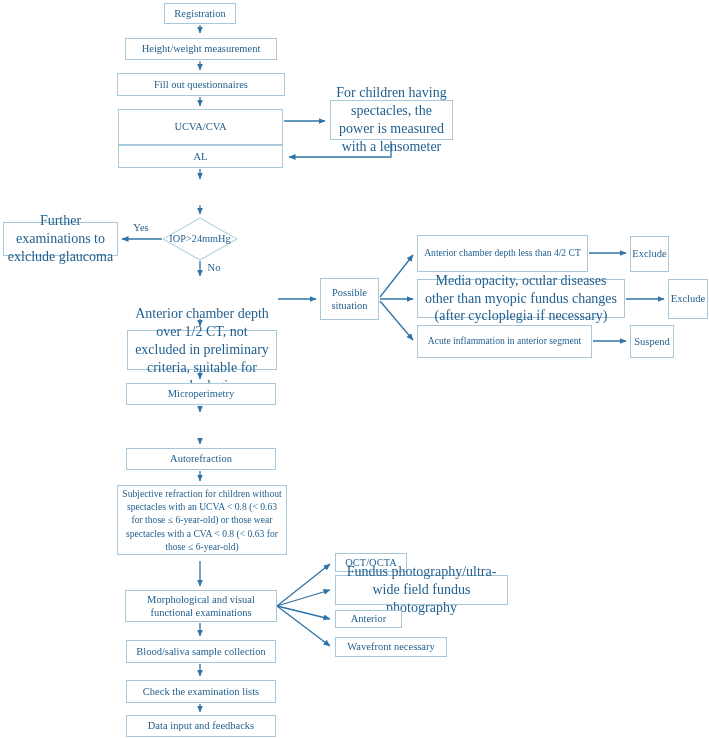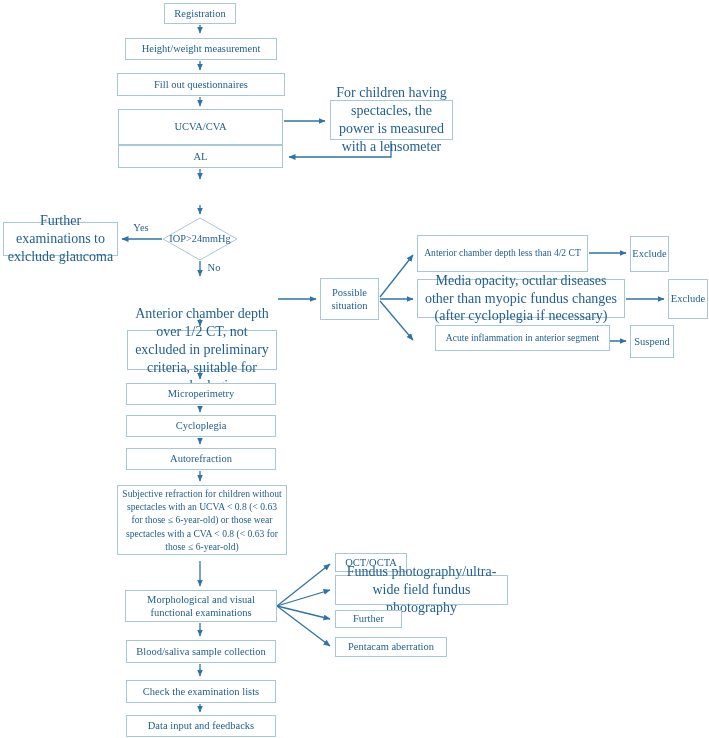--- a/index.html
+++ b/index.html
@@ -42,21 +42,21 @@
   #decision_label{left:163px;top:216px;width:74px;height:44px;font-size:10.3px}
   #yes_label{left:128px;top:220px;width:26px;height:14px;font-size:10.5px}
   #no_label{left:203px;top:260px;width:22px;height:14px;font-size:10.5px}
   #glaucoma{left:3px;top:222px;width:115px;height:34px}
   #slit_lamp{left:127px;top:280px;width:150px;height:38px}
   #possible{left:320px;top:278px;width:59px;height:42px}
   #acd_less{left:417px;top:235px;width:171px;height:37px}
   #exclude1{left:630px;top:236px;width:39px;height:36px}
   #media_opacity{left:417px;top:279px;width:208px;height:39px}
   #exclude2{left:668px;top:279px;width:40px;height:40px}
-  #acute_inflammation{left:435px;top:325px;width:175px;height:26px}
+  #acute_inflammation{left:417px;top:325px;width:175px;height:33px}
   #suspend{left:630px;top:325px;width:44px;height:33px}
   #acd_over{left:127px;top:330px;width:150px;height:40px}
   #microperimetry{left:126px;top:383px;width:150px;height:22px}
   #cycloplegia{left:126px;top:415px;width:150px;height:22px}
   #autorefraction{left:126px;top:448px;width:150px;height:22px}
   #subjective{left:117px;top:485px;width:170px;height:70px;font-size:9.6px;line-height:1.38}
   #morphological{left:125px;top:590px;width:152px;height:32px}
   #oct_octa{left:335px;top:553px;width:72px;height:19px}
   #fundus{left:335px;top:575px;width:173px;height:30px}
   #pentacam{left:335px;top:610px;width:67px;height:18px}
@@ -126,25 +126,24 @@
   <div class="node sm" id="glaucoma">Further examinations to exlclude glaucoma</div>
   <div class="node" id="possible">Possible situation</div>
   <div class="node xs" id="acd_less">Anterior chamber depth less than 4/2 CT</div>
   <div class="node" id="exclude1">Exclude</div>
   <div class="node sm" id="media_opacity">Media opacity, ocular diseases other than myopic fundus changes (after cycloplegia if necessary)</div>
   <div class="node" id="exclude2">Exclude</div>
   <div class="node xs" id="acute_inflammation">Acute inflammation in anterior segment</div>
   <div class="node" id="suspend">Suspend</div>
   <div class="node sm" id="acd_over">Anterior chamber depth over 1/2 CT, not excluded in preliminary criteria, suitable for cycloplegia</div>
   <div class="node" id="microperimetry">Microperimetry</div>
-  <div class="node" id="cycloplegia">Cycloplegia</div>
   <div class="node" id="autorefraction">Autorefraction</div>
   <div class="node" id="subjective">Subjective refraction for children without spectacles with an UCVA &lt; 0.8 (&lt; 0.63 for those ≤ 6-year-old) or those wear spectacles with a CVA &lt; 0.8 (&lt; 0.63 for those ≤ 6-year-old)</div>
   <div class="node" id="morphological">Morphological and visual functional examinations</div>
   <div class="node" id="oct_octa">OCT/OCTA</div>
   <div class="node sm" id="fundus">Fundus photography/ultra-wide field fundus photography</div>
-  <div class="node" id="pentacam">Further</div>
-  <div class="node" id="wavefront">Pentacam aberration</div>
+  <div class="node" id="pentacam">Anterior</div>
+  <div class="node" id="wavefront">Wavefront necessary</div>
   <div class="node" id="blood_saliva">Blood/saliva sample collection</div>
   <div class="node" id="check_lists">Check the examination lists</div>
   <div class="node" id="data_input">Data input and feedbacks</div>
 
 </div>
 
 </body></html>

